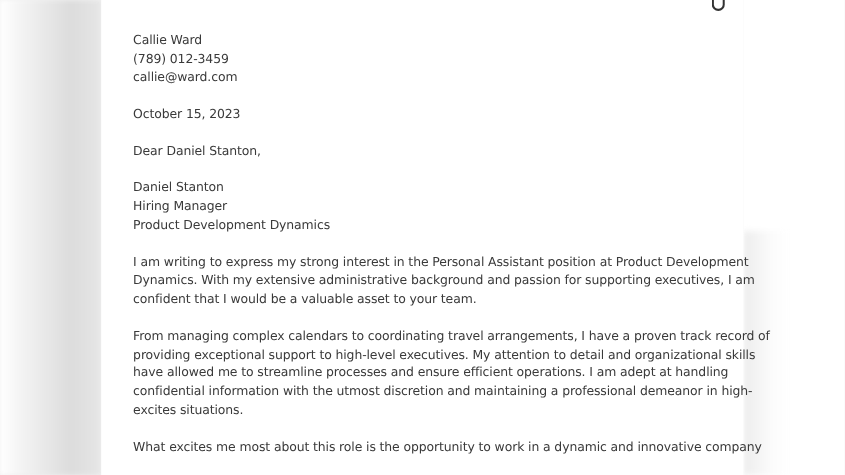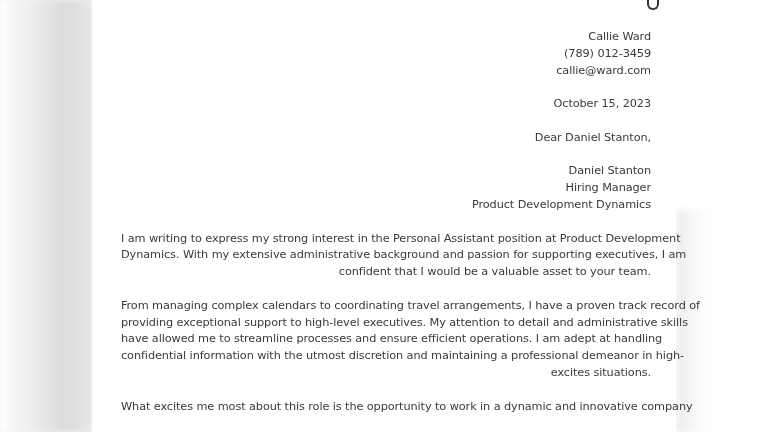--- a/index.html
+++ b/index.html
@@ -27,21 +27,21 @@
       background: #ffffff;
     }
     .top-glyph {
       position: absolute; left: 555px; top: -8px; width: 8px; height: 16px;
       border: 2px solid #333; border-top: none; border-radius: 0 0 6px 6px;
     }
     .letter {
       position: absolute; left: 29px; top: 29px; width: 530px;
       color: #3a3a3a; font-size: 11.3px; line-height: 16.8px; letter-spacing: -0.1px;
     }
-    .block { margin: 0 0 16.8px 0; text-align: right; }
+    .block { margin: 0 0 16.8px 0; }
     .line { display: block; white-space: nowrap; }
   </style>
 </head>
 <body>
 
 <div class="bg-left"></div>
 <div class="bg-right"></div>
 <div class="bg-right-shadow"></div>
 
 <div class="page">
@@ -69,21 +69,21 @@
     </div>
 
     <div class="block">
       <span class="line">I am writing to express my strong interest in the Personal Assistant position at Product Development</span>
       <span class="line">Dynamics. With my extensive administrative background and passion for supporting executives, I am</span>
       <span class="line">confident that I would be a valuable asset to your team.</span>
     </div>
 
     <div class="block">
       <span class="line">From managing complex calendars to coordinating travel arrangements, I have a proven track record of</span>
-      <span class="line">providing exceptional support to high-level executives. My attention to detail and administrative skills</span>
+      <span class="line">providing exceptional support to high-level executives. My attention to detail and organizational skills</span>
       <span class="line">have allowed me to streamline processes and ensure efficient operations. I am adept at handling</span>
       <span class="line">confidential information with the utmost discretion and maintaining a professional demeanor in high-</span>
       <span class="line">excites situations.</span>
     </div>
 
     <div class="block">
       <span class="line">What excites me most about this role is the opportunity to work in a dynamic and innovative company</span>
     </div>
   </div>
 </div>

